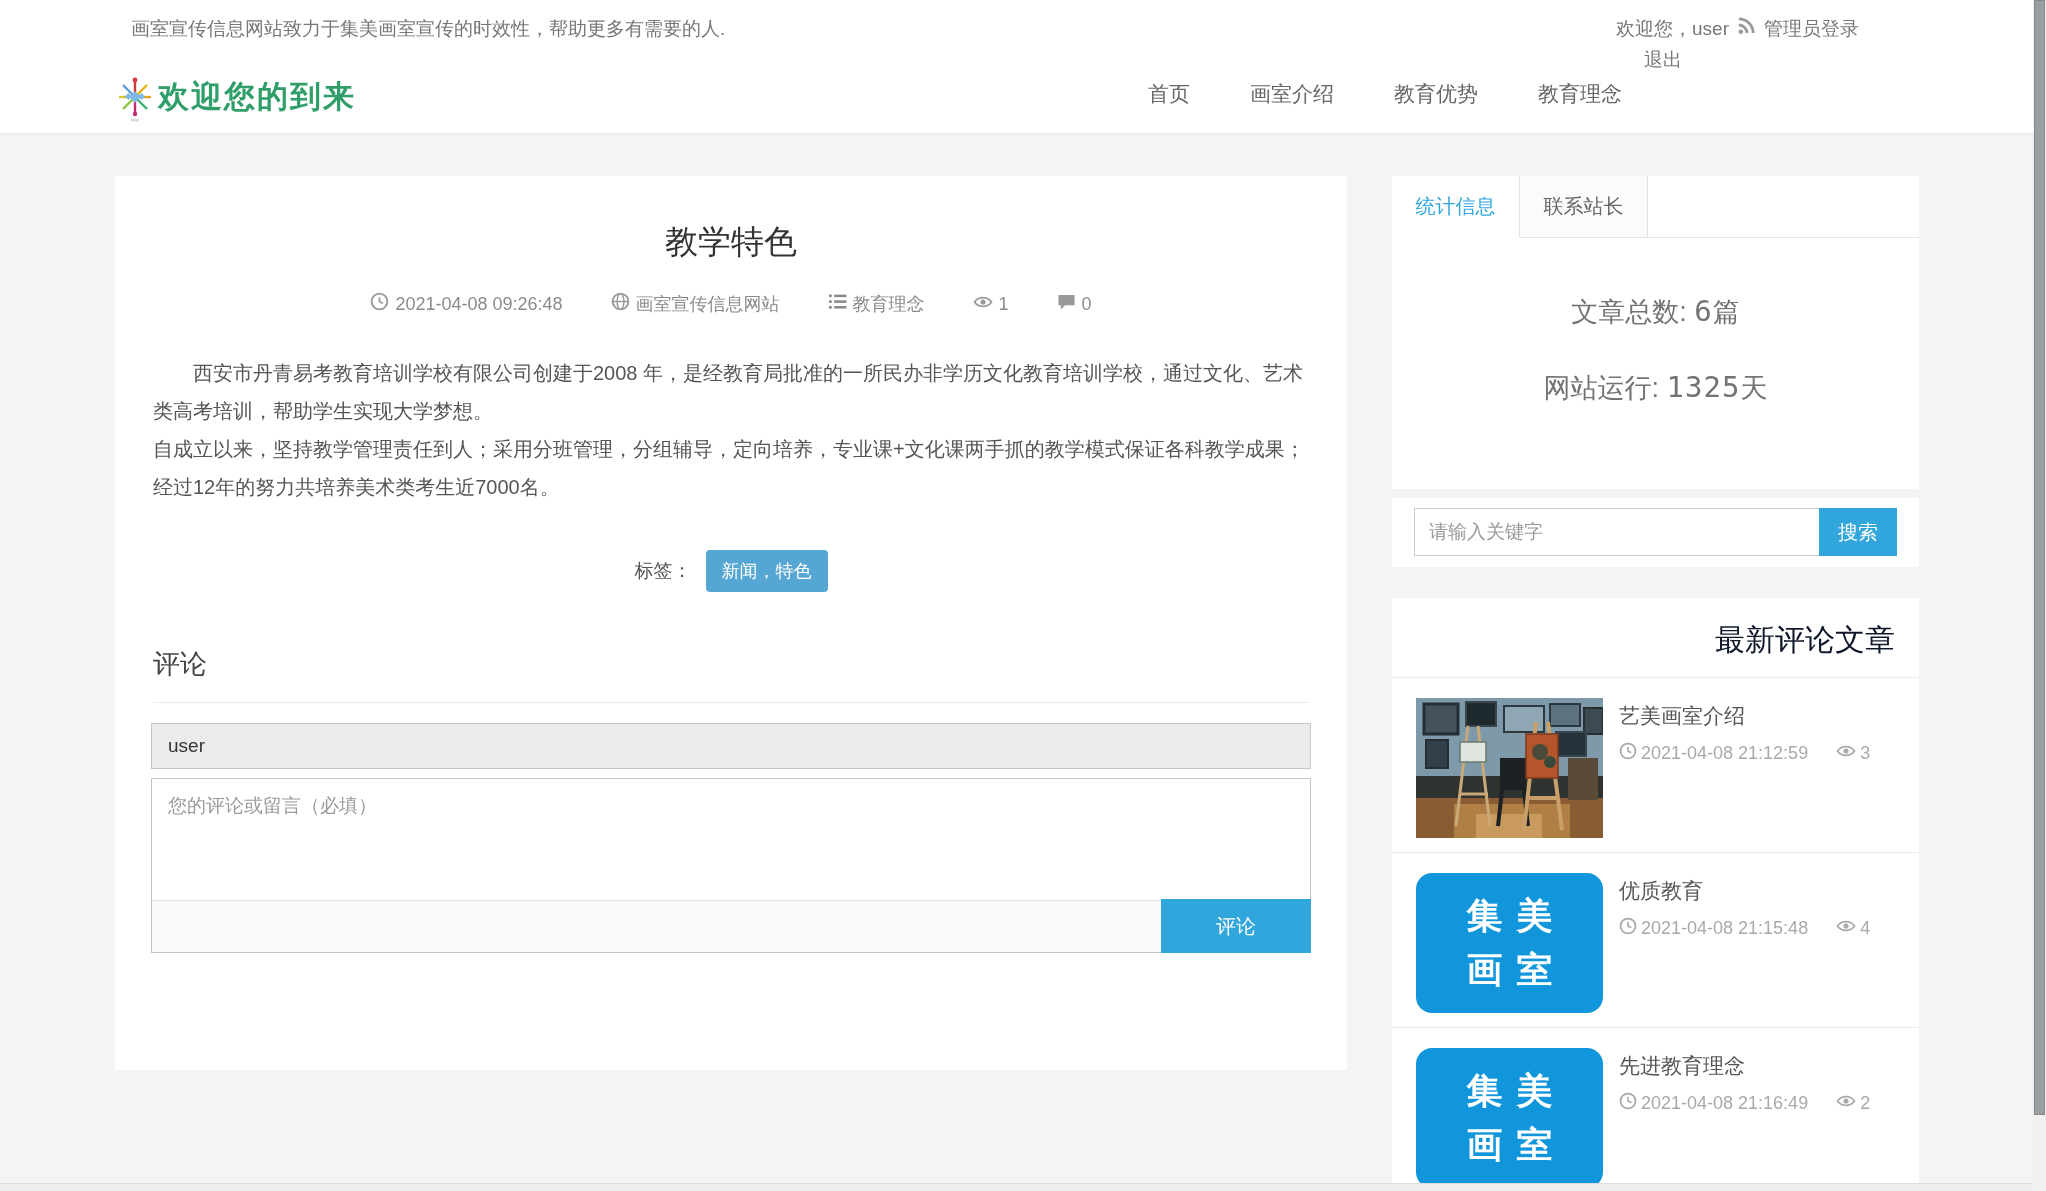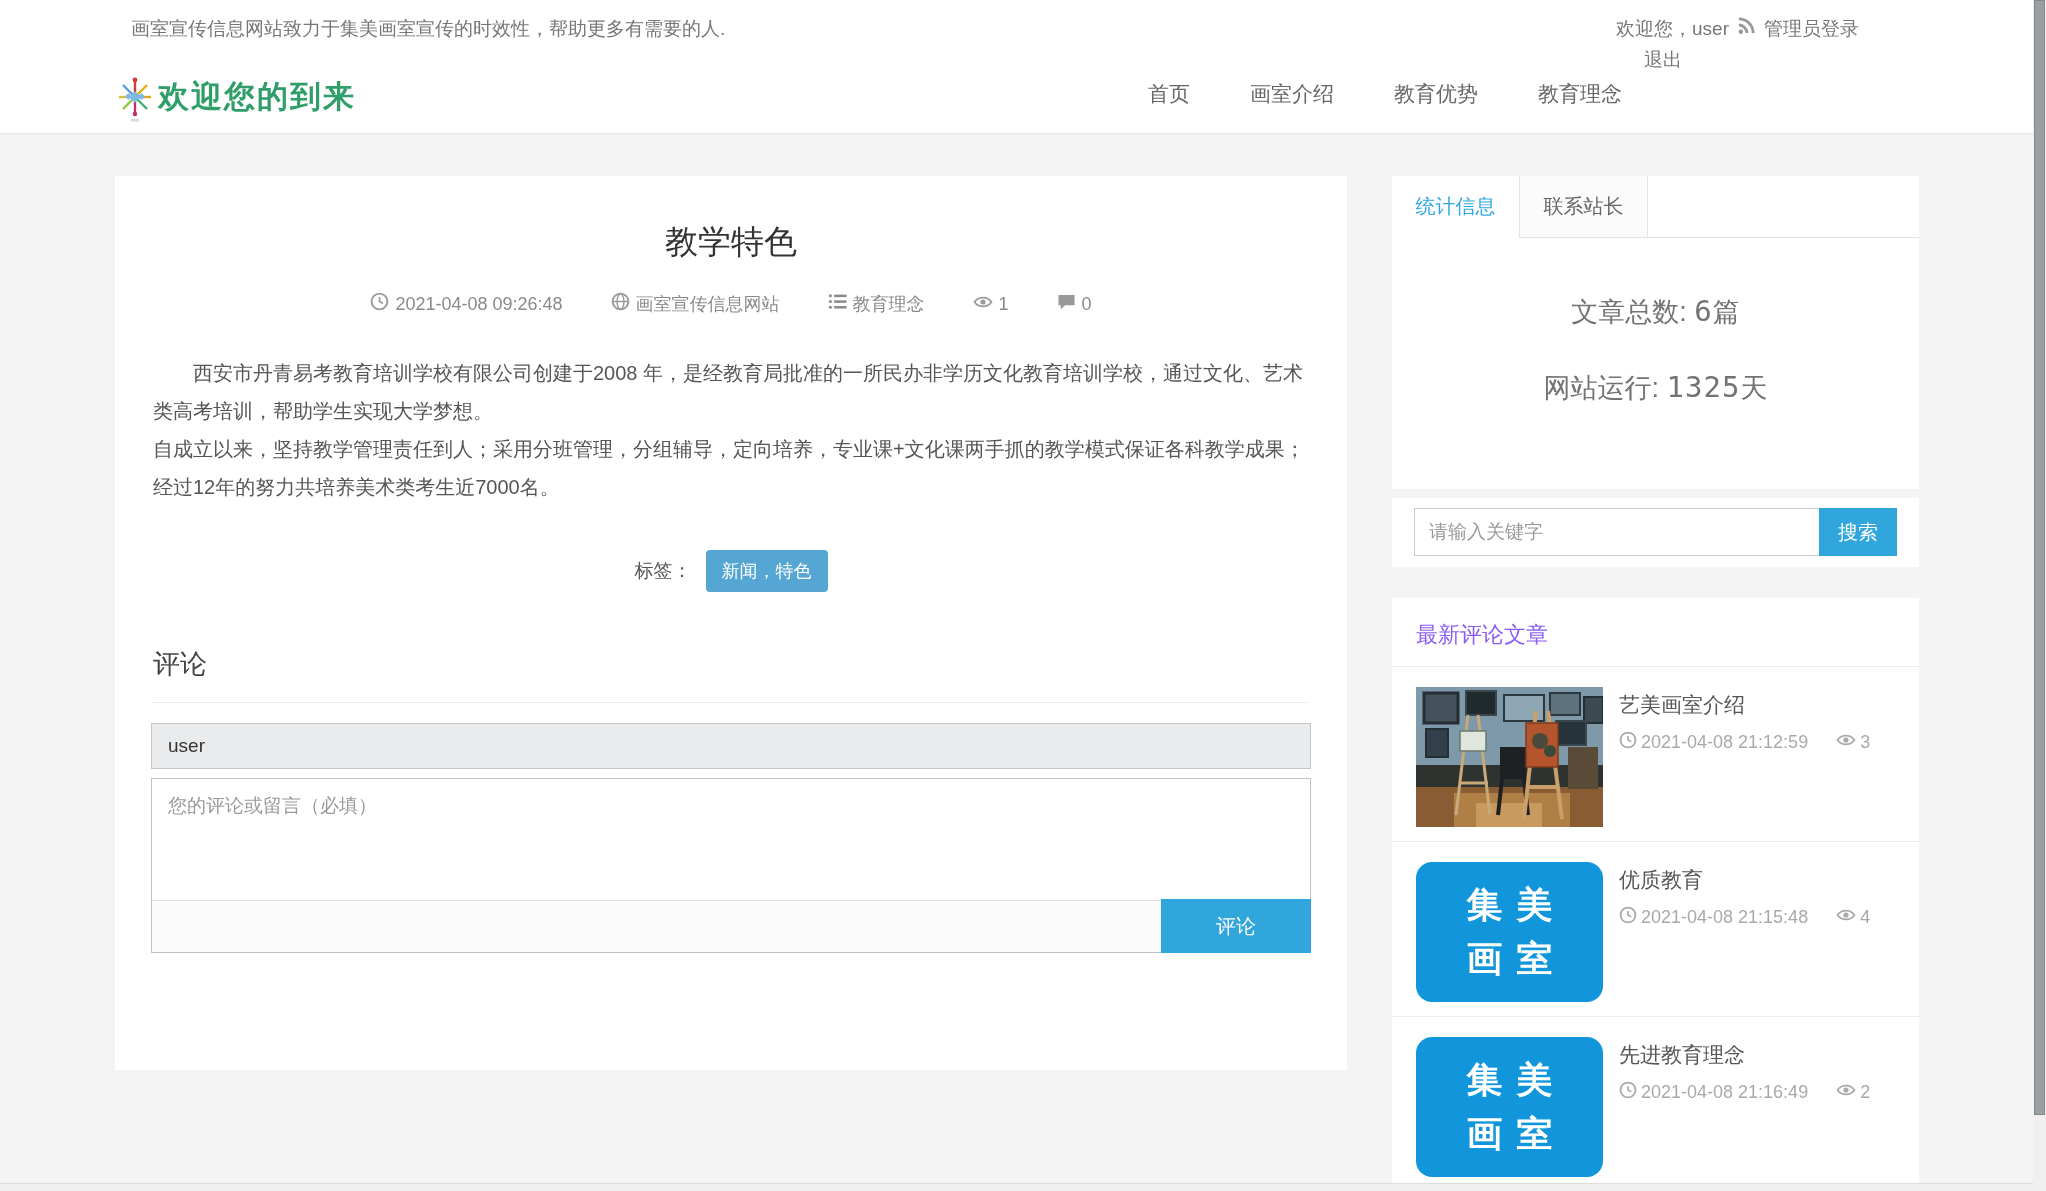--- a/index.html
+++ b/index.html
@@ -59,21 +59,21 @@
   .stat-line + .stat-line { margin-top:40px; }
   .stat-value { font-family:"DejaVu Sans Mono",monospace; font-size:29px; letter-spacing:1px; }
 
   .search-card { position:absolute; left:1392px; top:498px; width:527px; height:69px; background:#fff; }
   .search-group { display:flex; margin:10px 22px; }
   .search-input { flex:1; height:48px; border:1px solid #ccc; border-right:none; padding:0 14px;
                   font-size:19px; color:#333; outline:none; font-family:inherit; }
   .search-btn { width:78px; height:48px; background:#31a6dc; color:#fff; border:none; font-size:20px; cursor:pointer; }
 
   .recent-card { position:absolute; left:1392px; top:598px; width:527px; height:640px; background:#fff; }
-  .recent-header { padding:22px 24px 16px; font-size:22px; color:#8b5cf6; border-bottom:1px solid #ececec; }
+  .recent-header { padding:22px 24px 16px; font-size:30px; color:#0f172a; border-bottom:1px solid #ececec;text-align:right; }
   .recent-item { display:flex; gap:16px; padding:20px 24px 14px; border-bottom:1px solid #ececec; cursor:pointer; }
   .recent-thumb { width:187px; height:140px; flex:none;border-radius:16px; }
   .thumb-blue { background:#1296db; color:#fff; display:flex; flex-direction:column; align-items:center;
                 justify-content:center; font-size:36px; font-weight:bold; line-height:1.5; }
   .thumb-blue span { letter-spacing:14px; margin-right:-14px; }
   .recent-info { padding-top:4px; }
   .recent-title { font-size:21px; color:#555; }
   .recent-meta { margin-top:12px; display:flex; align-items:center; gap:28px; font-size:18px; color:#a9a9a9; }
   .recent-meta .m { display:flex; align-items:center; gap:4px; }
 

